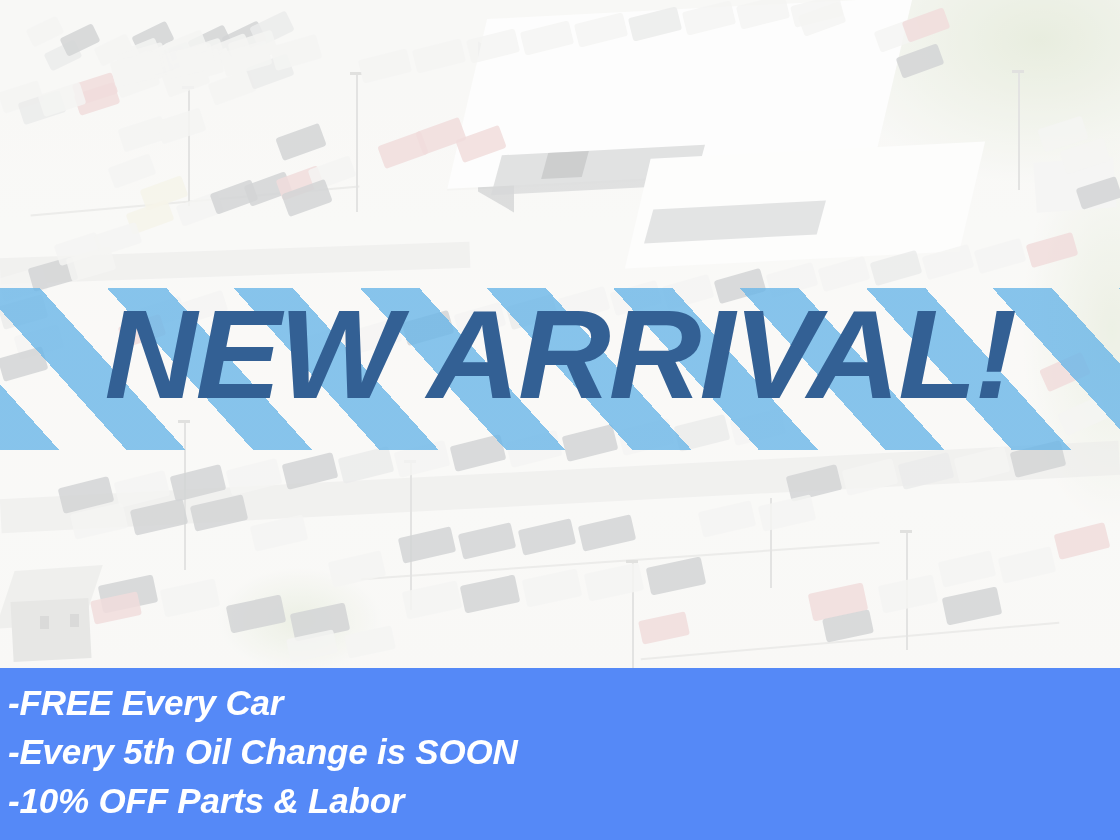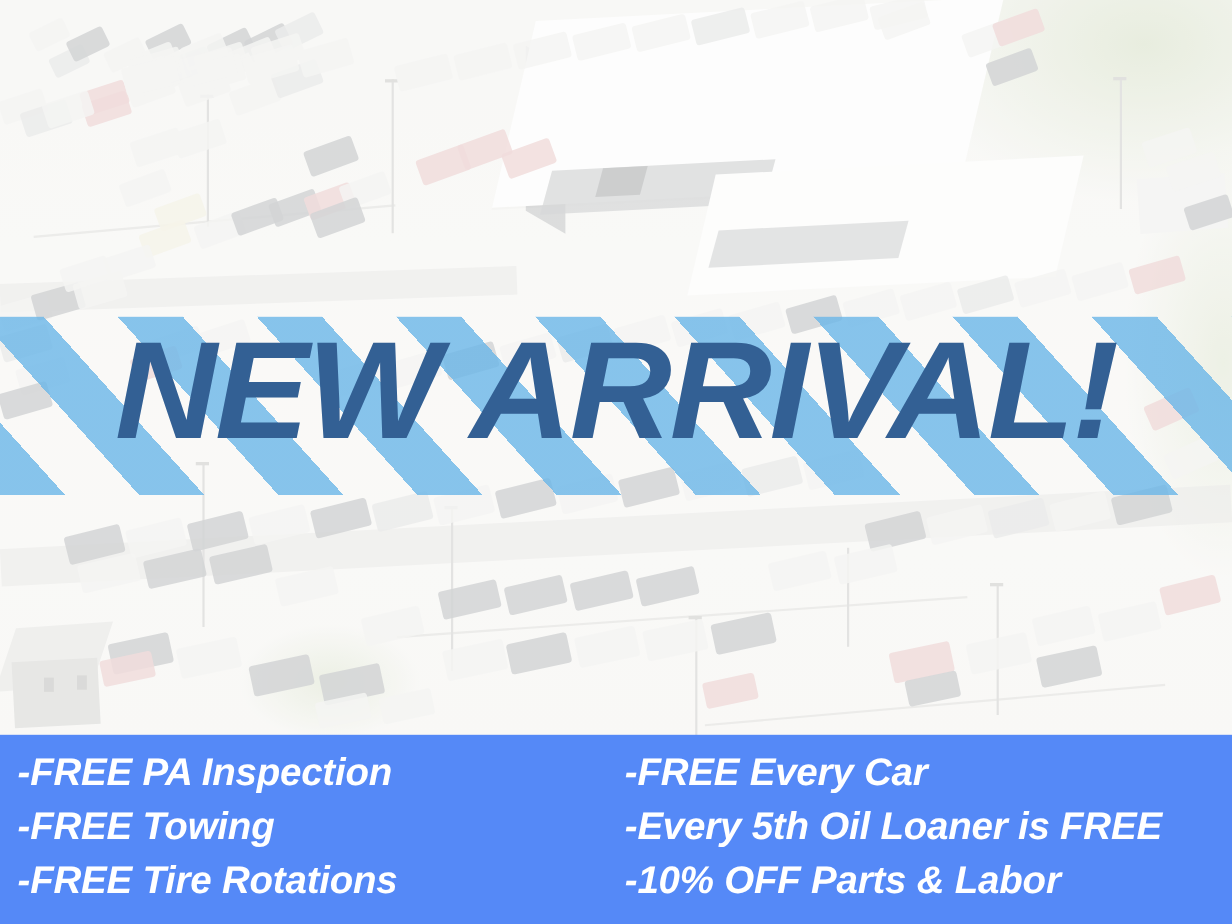--- a/index.html
+++ b/index.html
@@ -436,25 +436,20 @@
     <div class="car white" style="left:1060px;top:404px;width:46px;height:24px;transform:rotate(-24deg);"></div>
   </div>
 
   <div class="stripes"></div>
 
 
   <div class="txt new-arrival">NEW ARRIVAL!</div>
 
 
   <div class="banner">
-    <div class="offers-col left">
-      <div class="offer">-FREE PA Inspection</div>
-      <div class="offer">-FREE Towing</div>
-      <div class="offer">-FREE Tire Rotations</div>
-    </div>
     <div class="offers-col right">
       <div class="offer">-FREE Every Car</div>
-      <div class="offer">-Every 5th Oil Loaner is FREE</div>
+      <div class="offer">-Every 5th Oil Change is SOON</div>
       <div class="offer">-10% OFF Parts &amp; Labor</div>
     </div>
   </div>
 
 </div>
 
 </body></html>

